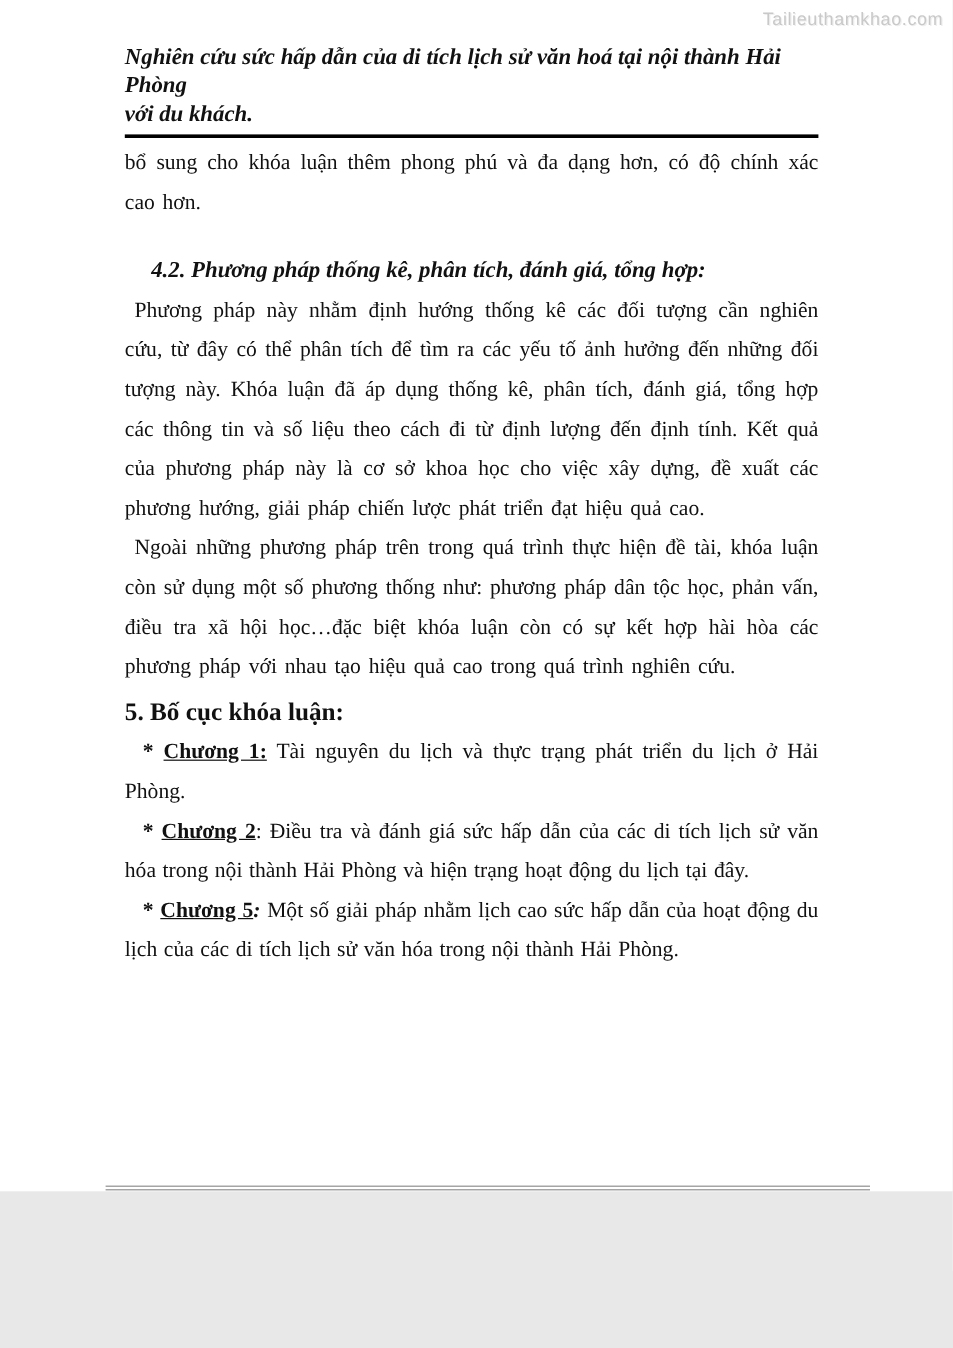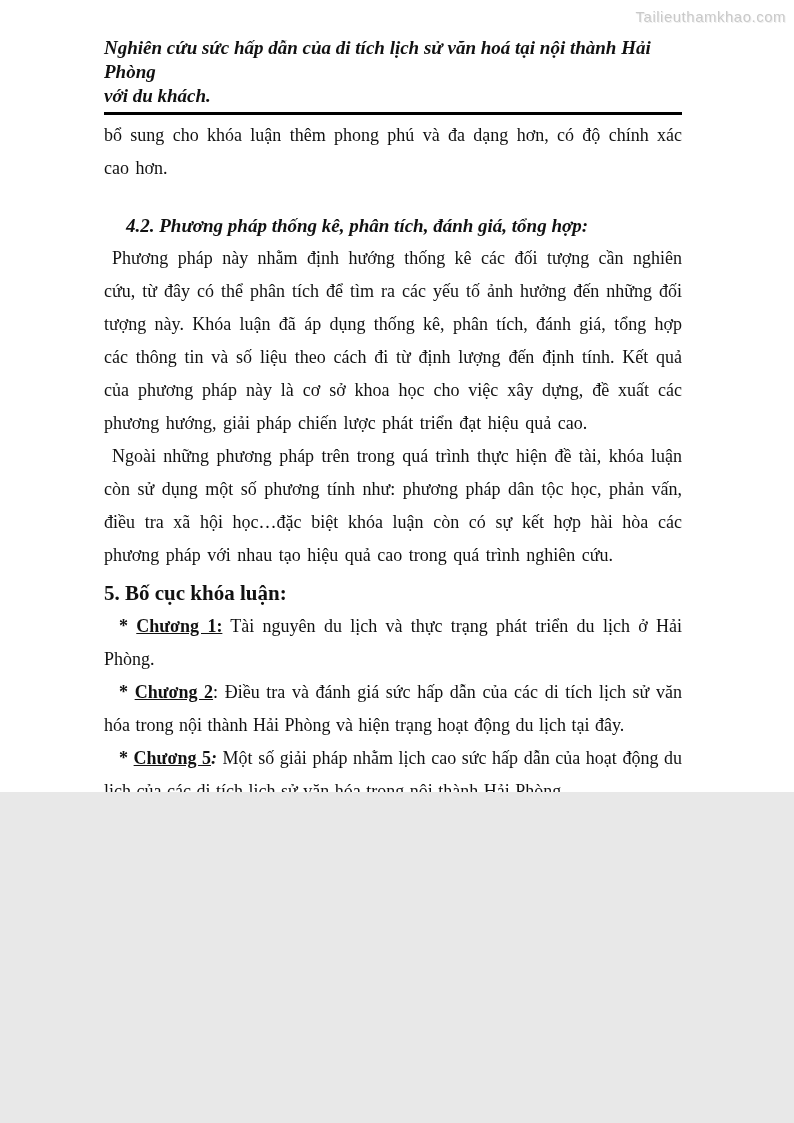--- a/index.html
+++ b/index.html
@@ -1,20 +1,20 @@
 <!DOCTYPE html>
 <html><head>
 <meta charset="utf-8">
 <style>
   * { margin: 0; padding: 0; box-sizing: border-box; }
   html, body { background: #e8e8e8; }
   .page {
     position: relative;
     width: 794px;
-    height: 792px;
+    height: 993px;
     margin: 0 auto;
     background: #ffffff;
     font-family: "Liberation Serif", "DejaVu Serif", serif;
     color: #111;
     overflow: hidden;
   }
   .watermark {
     position: absolute;
     top: 8px;
     right: 8px;
@@ -117,21 +117,21 @@
     </header>
 
     <main class="doc-body">
 
       <p class="body-para no-indent">bổ sung cho khóa luận thêm phong phú và đa dạng hơn, có độ chính xác cao hơn.</p>
 
       <h3 class="section-heading-42">4.2. Phương pháp thống kê, phân tích, đánh giá, tổng hợp:</h3>
 
       <p class="body-para">Phương pháp này nhằm định hướng thống kê các đối tượng cần nghiên cứu, từ đây có thể phân tích để tìm ra các yếu tố ảnh hưởng đến những đối tượng này. Khóa luận đã áp dụng thống kê, phân tích, đánh giá, tổng hợp các thông tin và số liệu theo cách đi từ định lượng đến định tính. Kết quả của phương pháp này là cơ sở khoa học cho việc xây dựng, đề xuất các phương hướng, giải pháp chiến lược phát triển đạt hiệu quả cao.</p>
 
-      <p class="body-para">Ngoài những phương pháp trên trong quá trình thực hiện đề tài, khóa luận còn sử dụng một số phương tính như: phương pháp dân tộc học, phản vấn, điều tra xã hội học…đặc biệt khóa luận còn có sự kết hợp hài hòa các phương pháp với nhau tạo hiệu quả cao trong quá trình nghiên cứu.</p>
+      <p class="body-para">Ngoài những phương pháp trên trong quá trình thực hiện đề tài, khóa luận còn sử dụng một số phương thống như: phương pháp dân tộc học, phản vấn, điều tra xã hội học…đặc biệt khóa luận còn có sự kết hợp hài hòa các phương pháp với nhau tạo hiệu quả cao trong quá trình nghiên cứu.</p>
 
       <h2 class="section-heading-5">5. Bố cục khóa luận:</h2>
 
       <p class="chapter-line chapter-1">
         <span class="ch-marker">*</span>
         <span class="ch-label">Chương 1:</span><span class="ch-sep"></span>
         <span class="ch-text">Tài nguyên du lịch và thực trạng phát triển du lịch ở Hải Phòng.</span>
       </p>
 
       <p class="chapter-line chapter-2">

